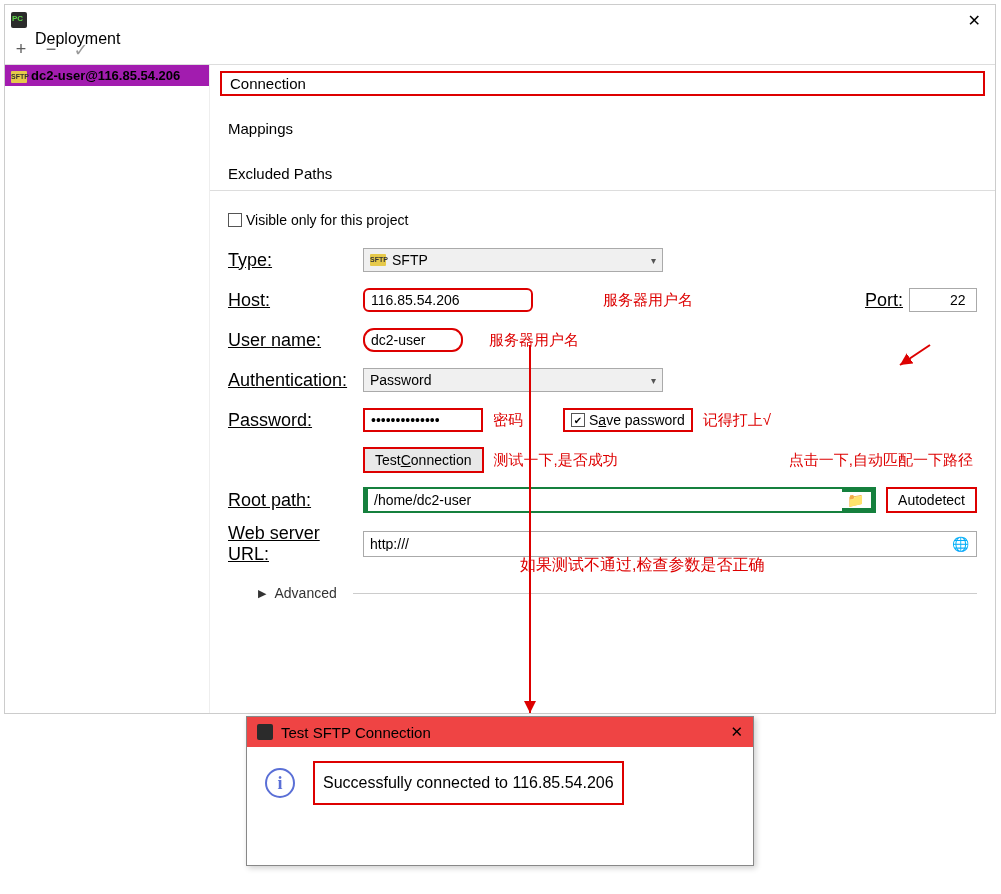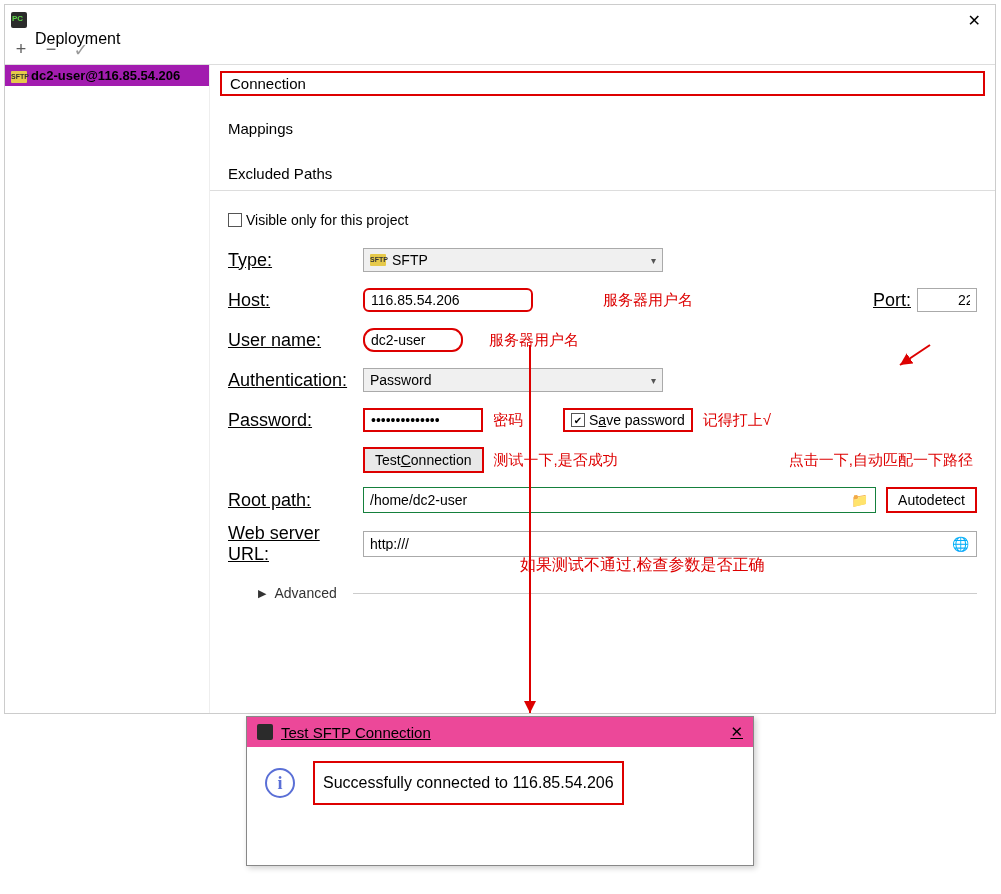--- a/index.html
+++ b/index.html
@@ -29,21 +29,21 @@
   .chev { font-size:10px; color:#555; }
   .redbox { border:2px solid #d00 !important; }
   .annot { color:#d00; font-size:15px; margin-left:10px; }
   .btn { border:1px solid #aaa; background:#e8e8e8; padding:3px 10px; font-size:14px; cursor:pointer; height:26px; display:inline-flex; align-items:center; }
   .checkbox { width:14px; height:14px; border:1px solid #555; display:inline-flex; align-items:center; justify-content:center; font-size:11px; margin-right:4px; }
   .checkbox.checked::after { content:"✔"; font-size:10px; }
   .advanced { display:flex; align-items:center; gap:8px; padding:14px 0 0 30px; color:#333; }
   .disclose { font-size:11px; }
   .arrow-svg { position:absolute; pointer-events:none; }
   .dialog { position:absolute; left:246px; top:716px; width:508px; height:150px; border:1px solid #888; background:#fff; box-shadow:2px 2px 6px rgba(0,0,0,0.2); }
-  .dialog .dtitle { display:flex; align-items:center; padding:6px 10px; background:#ec4899;text-decoration:underline; }
+  .dialog .dtitle { display:flex; align-items:center; padding:6px 10px; background:#ef4444; }
   .dialog .dmsg { display:flex; align-items:center; gap:18px; padding:14px 18px; }
   .info-icon { width:30px; height:30px; border-radius:50%; border:2px solid #5a6fd6; display:flex; align-items:center; justify-content:center; color:#5a6fd6; font-weight:bold; font-family:Georgia,serif; font-size:18px; }
   .dialog .dbtns { text-align:center; padding:8px; }
   .folder-icon { color:#bbb; font-size:14px; padding:0 6px;}
   .globe-icon { color:#888; font-size:14px; padding:0 6px;}
 </style>
 </head>
 <body>
 
 <div class="window">
@@ -84,21 +84,21 @@
               </span>
             <span class="chev">▾</span>
           </div>
         </div>
         <div class="row">
           <span class="label">H<u>o</u>st:</span>
           <input class="input redbox" style="width: 170px; border-radius: 6px;" value="116.85.54.206">
           <span class="annot" style="margin-left:70px">服务器用户名</span>
           <span style="flex:1"></span>
           <span class="label" style="width:auto;margin-right:6px">Port:</span>
-          <input class="input" style="width: 60px; padding-left: 40px;" value="22">
+          <input class="input" style="width: 68px; padding-left: 40px;" value="22">
         </div>
         <div class="row">
           <span class="label"><u>U</u>ser name:</span>
           <input class="input redbox" style="width: 100px; border-radius: 11px;" value="dc2-user">
           <span class="annot" style="margin-left:26px">服务器用户名</span>
         </div>
         <div class="row">
           <span class="label">Authentication:</span>
           <div class="select" style="width:300px">
             <span>Password</span>
@@ -118,21 +118,21 @@
         </div>
         <div class="row">
           <span class="label"></span>
           <span class="btn redbox">Test <u>C</u>onnection</span>
           <span class="annot">测试一下,是否成功</span>
           <span style="flex:1"></span>
           <span class="annot" style="margin-right:4px">点击一下,自动匹配一下路径</span>
         </div>
         <div class="row">
           <span class="label"><u>R</u>oot path:</span>
-          <div style="flex:1;display:flex;border:1px solid #15803d;height:26px;align-items:center">
+          <div style="flex:1;display:flex;border:5px solid #15803d;height:26px;align-items:center">
             <input class="input" style="border: none; flex: 1 1 0%; height: 22px;" value="/home/dc2-user">
             <span class="folder-icon">📁</span>
           </div>
           <span style="width:10px"></span>
           <span class="btn redbox" style="background:#fff">Autodetect</span>
         </div>
         <div class="row">
           <span class="label"><u>W</u>eb server URL:</span>
           <div style="flex:1;display:flex;border:1px solid #aaa;height:26px;align-items:center">
             <input class="input" style="border: none; flex: 1 1 0%; height: 14px;" value="http:///">

